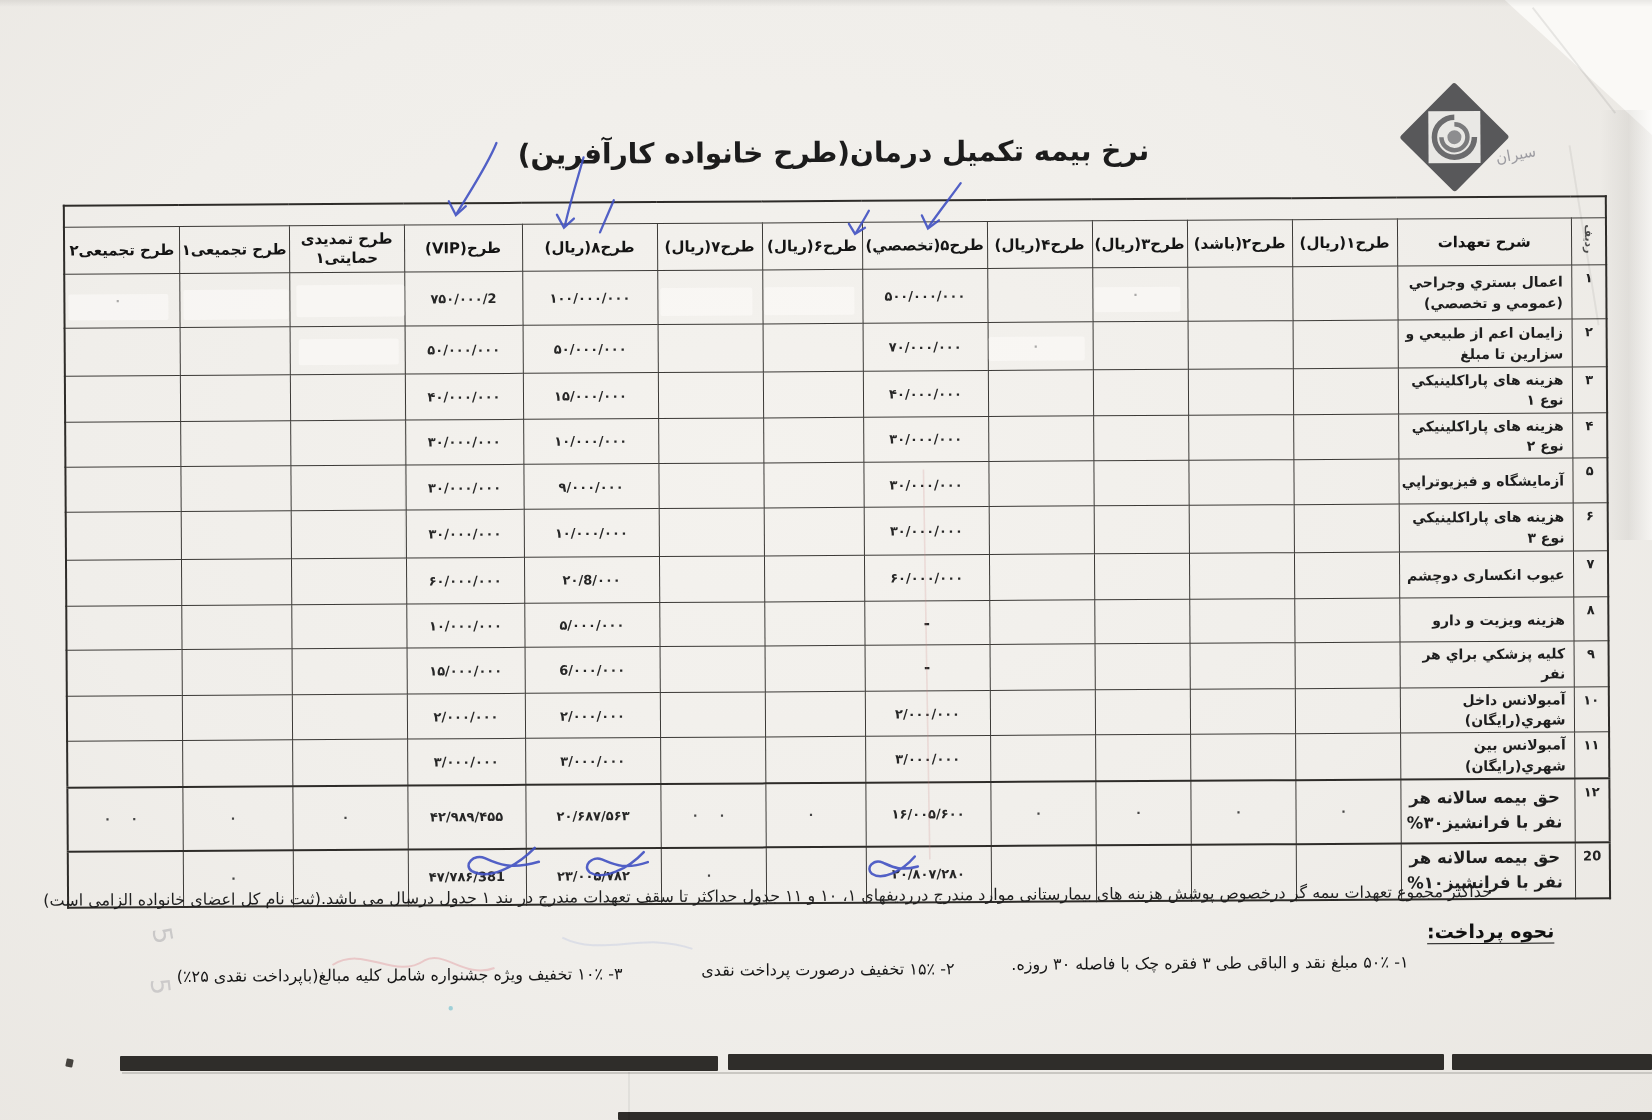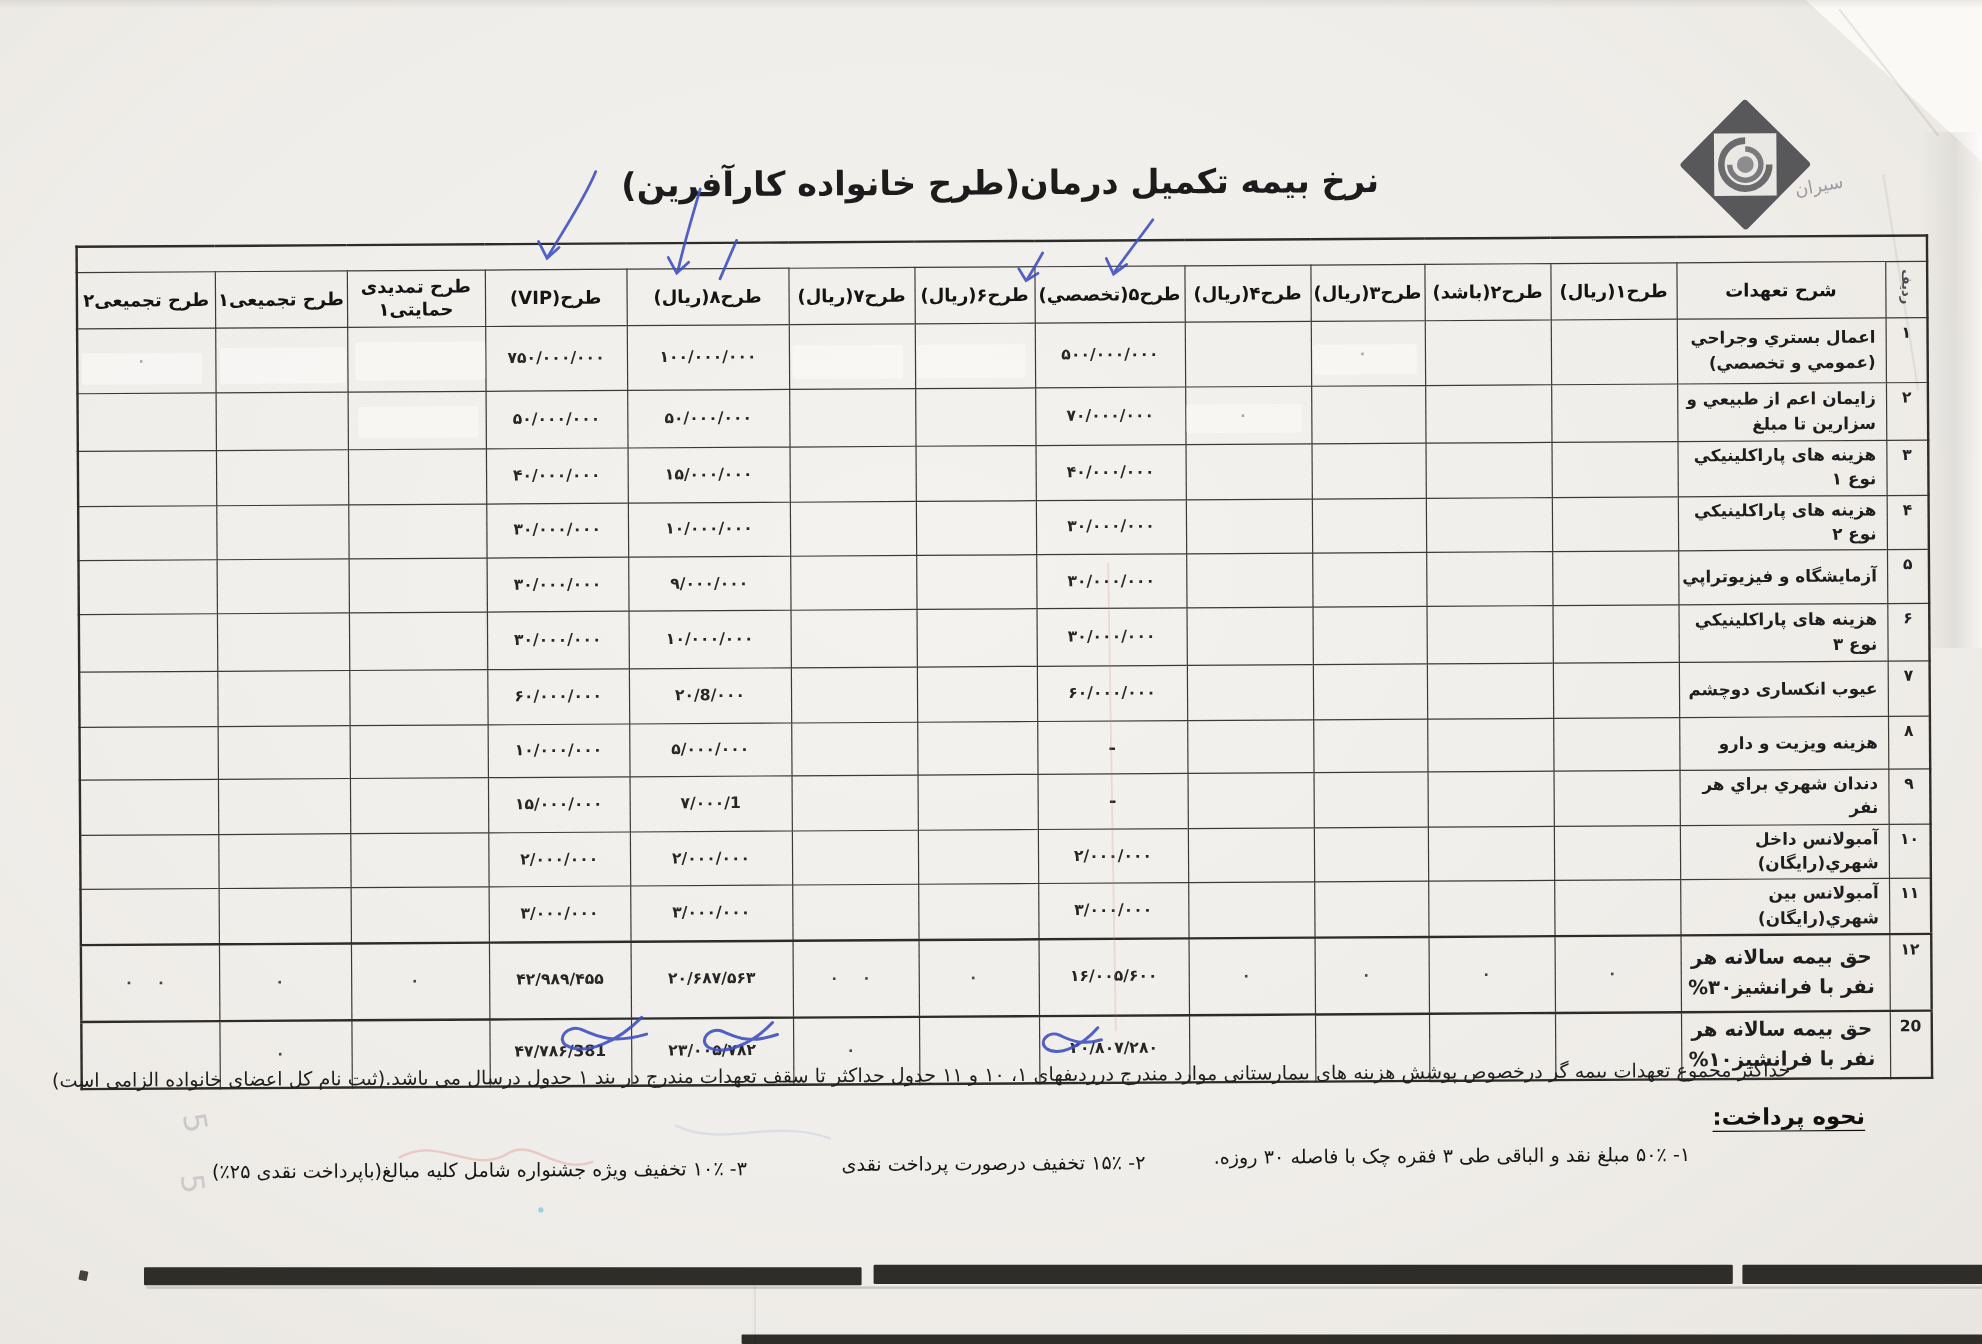--- a/index.html
+++ b/index.html
@@ -147,21 +147,21 @@
             <td class="no">۱</td>
             <td class="desc">اعمال بستري وجراحي (عمومي و تخصصي)</td>
             <td class="val"></td>
             <td class="val"></td>
             <td class="val dot">·</td>
             <td class="val"></td>
             <td class="val">۵۰۰/۰۰۰/۰۰۰</td>
             <td class="val"></td>
             <td class="val"></td>
             <td class="val">۱۰۰/۰۰۰/۰۰۰</td>
-            <td class="val">۷۵۰/۰۰۰/۰۰۰</td>
+            <td class="val">۷۵۰/۰۰۰/2</td>
             <td class="val"></td>
             <td class="val"></td>
             <td class="val dot">·</td>
           </tr>
           <tr>
             <td class="no">۲</td>
             <td class="desc">زایمان اعم از طبیعي و سزارین تا مبلغ</td>
             <td class="val"></td>
             <td class="val"></td>
             <td class="val"></td>
@@ -266,29 +266,29 @@
             <td class="val"></td>
             <td class="val"></td>
             <td class="val">۵/۰۰۰/۰۰۰</td>
             <td class="val">۱۰/۰۰۰/۰۰۰</td>
             <td class="val"></td>
             <td class="val"></td>
             <td class="val"></td>
           </tr>
           <tr>
             <td class="no">۹</td>
-            <td class="desc">دندان شهري براي هر نفر</td>
+            <td class="desc">کلیه پزشکي براي هر نفر</td>
             <td class="val"></td>
             <td class="val"></td>
             <td class="val"></td>
             <td class="val"></td>
             <td class="val dash">-</td>
             <td class="val"></td>
             <td class="val"></td>
-            <td class="val">۷/۰۰۰/1</td>
+            <td class="val">6/۰۰۰/۰۰۰</td>
             <td class="val">۱۵/۰۰۰/۰۰۰</td>
             <td class="val"></td>
             <td class="val"></td>
             <td class="val"></td>
           </tr>
           <tr>
             <td class="no">۱۰</td>
             <td class="desc">آمبولانس داخل شهري(رایگان)</td>
             <td class="val"></td>
             <td class="val"></td>

